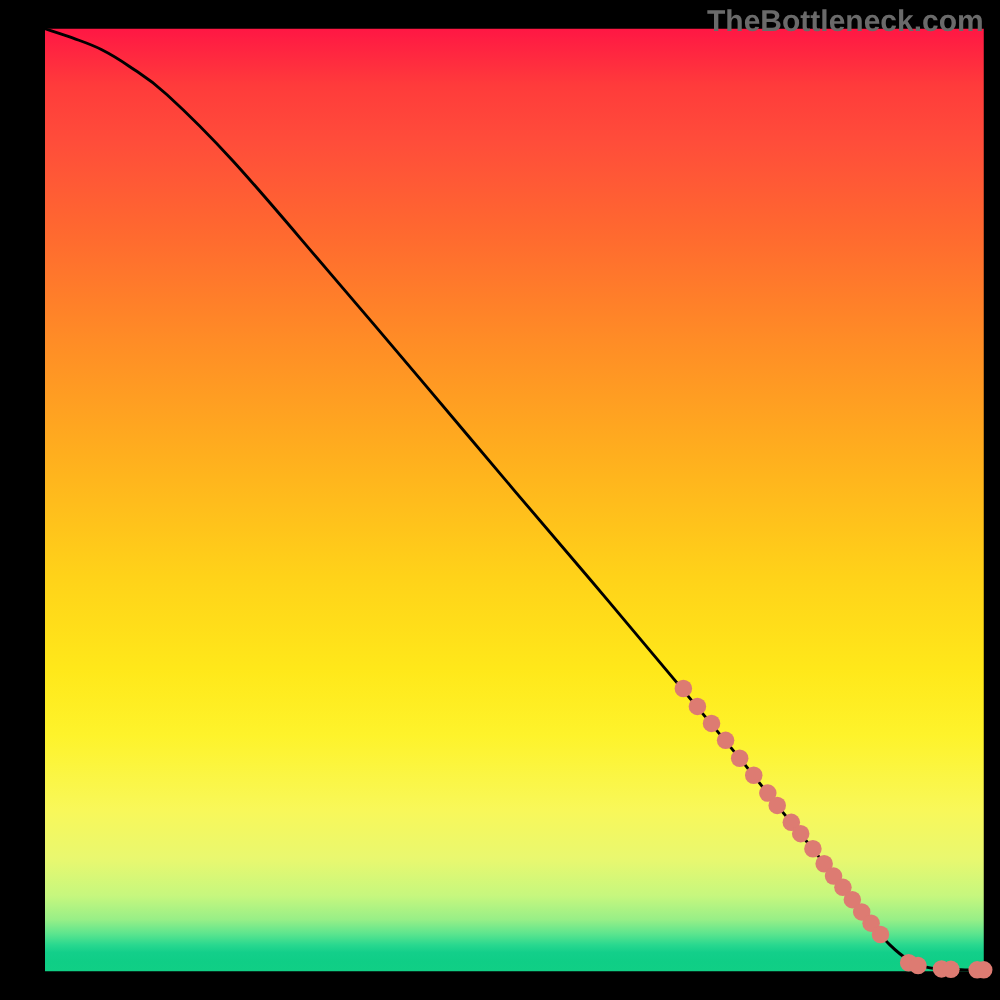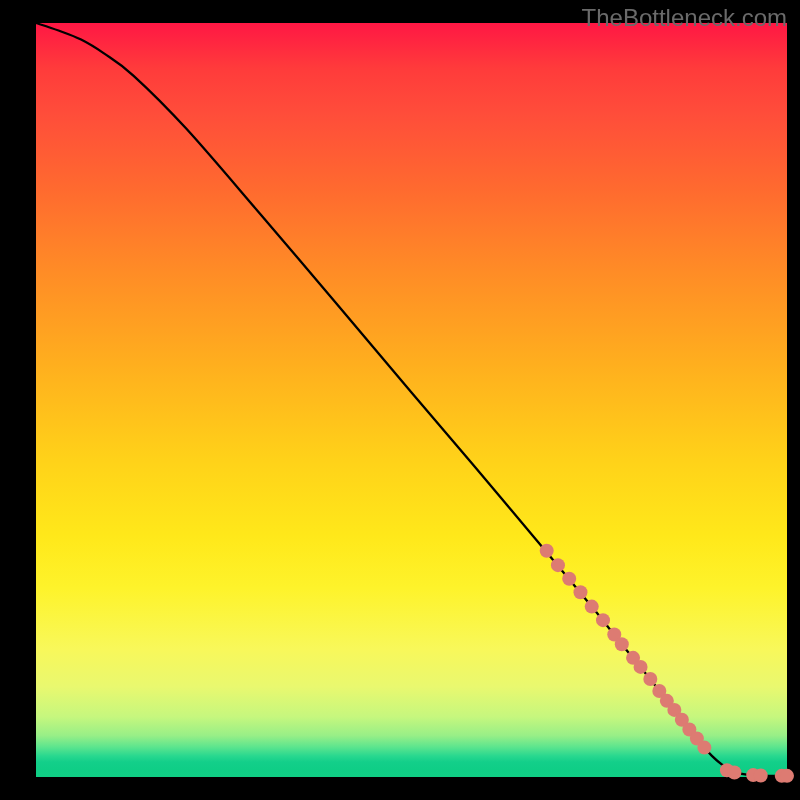--- a/index.html
+++ b/index.html
@@ -45,21 +45,21 @@
       #0fce86 99%,
       #10cf85 100%
     );
   }
   .watermark {
     position: absolute;
     top: 4px;
     right: 13px;
     color: #6a6a6a;
     font-size: 24px;
-    font-weight: 400;
+    font-weight: 700;
     letter-spacing: 0px;
     user-select: none;
   }
   svg.curve {
     position: absolute;
     left: 0;
     top: 0;
     width: 751px;
     height: 754px;
     overflow: visible;

